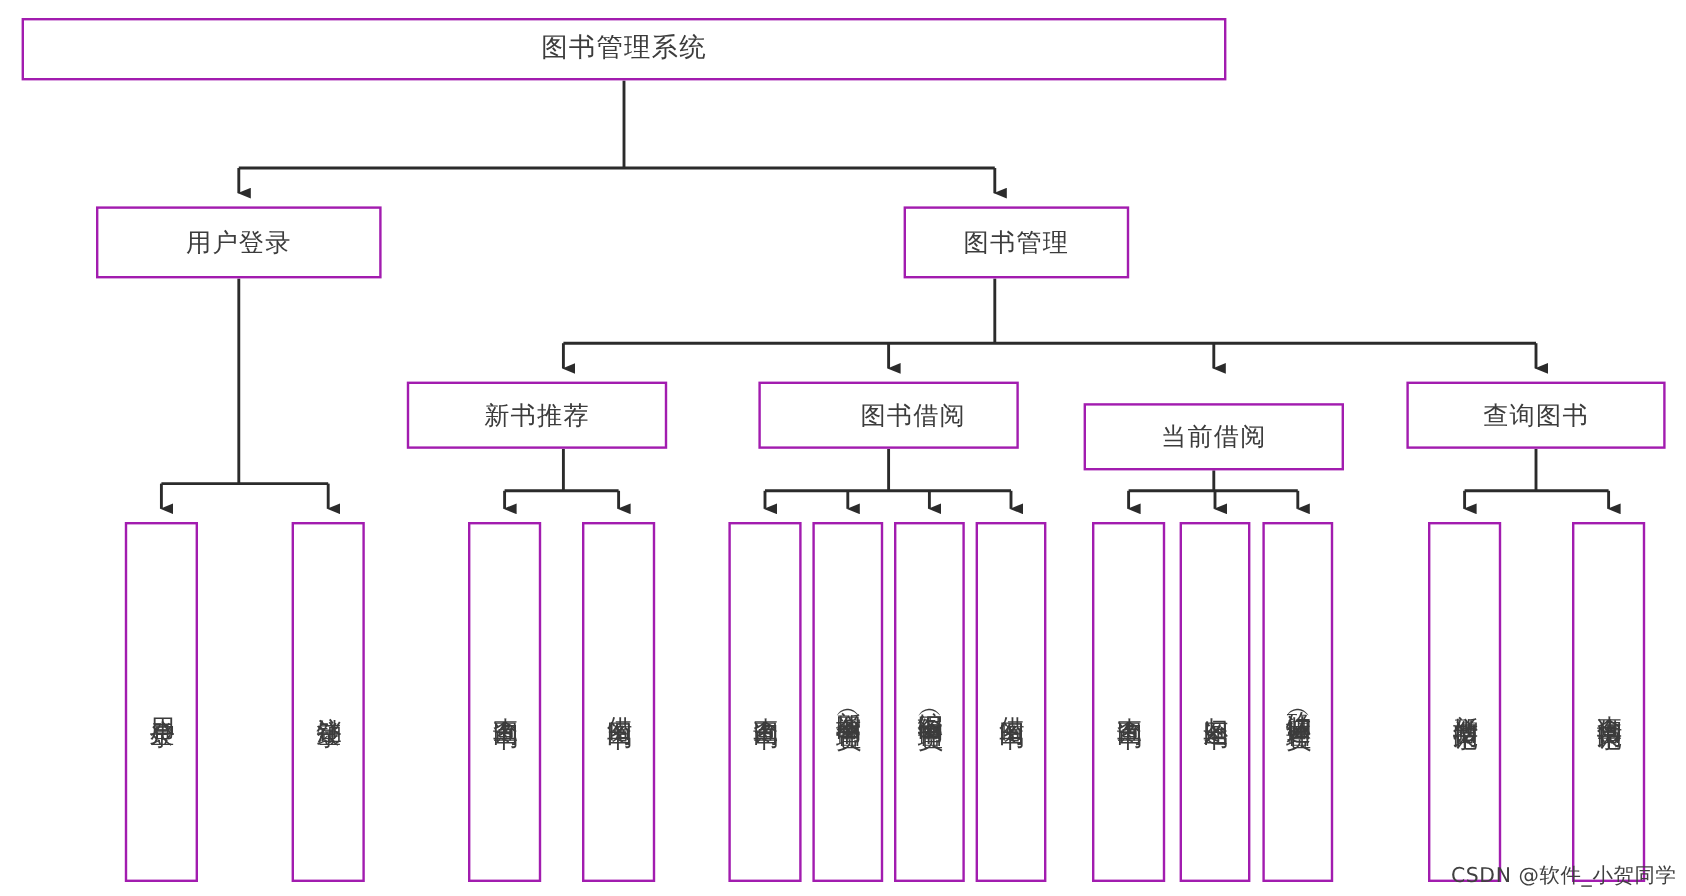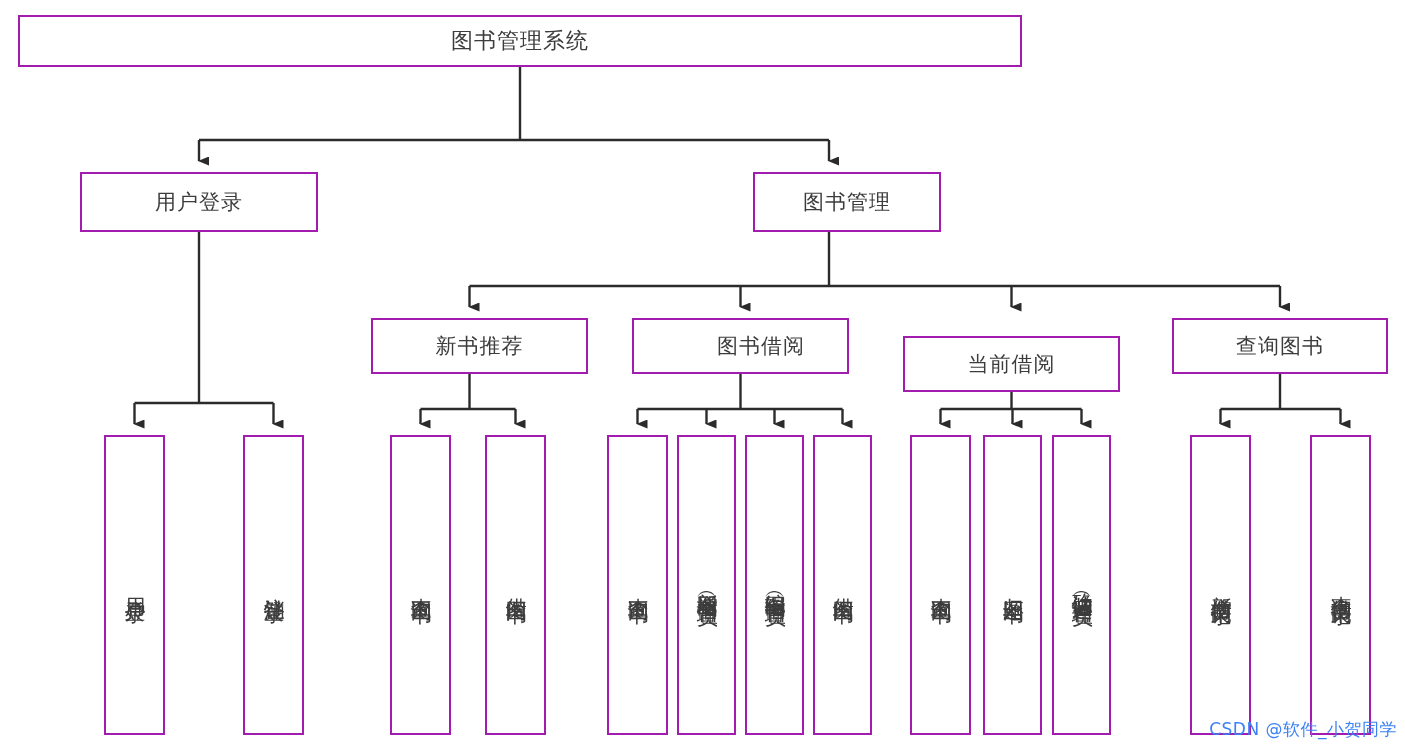--- a/index.html
+++ b/index.html
@@ -63,21 +63,21 @@
     max-height: 100%;
   }
   .node.root .node-label {
     font-size: 22px;
   }
   #watermark {
     position: absolute;
     right: 8px;
     bottom: 6px;
     font-size: 17px;
-    color: #3b82f6;
+    color: #404040;
     letter-spacing: 0.5px;
     white-space: nowrap;
     user-select: none;
   }
 </style>
 </head>
 <body>
 
 <div id="diagram-canvas">
 
@@ -127,21 +127,21 @@
   <div id="nodes-layer">
       <div class="node h root" style="left: 18px; top: 15px; width: 1004px; height: 52px;">
         <span class="node-label">图书管理系统</span>
       </div>
       <div class="node h" style="left: 80px; top: 172px; width: 238px; height: 60px;">
         <span class="node-label">用户登录</span>
       </div>
       <div class="node h" style="left: 706px; top: 172px; width: 188px; height: 60px; margin-left: 47px;">
         <span class="node-label">图书管理</span>
       </div>
-      <div class="node h" style="left: 371px; top: 318px; width: 217px; height: 56px;">
+      <div class="node h" style="left: 339px; top: 318px; width: 217px; height: 56px;">
         <span class="node-label">新书推荐</span>
       </div>
       <div class="node h" style="left: 632px; top: 318px; width: 217px; height: 56px; padding-left: 41px;">
         <span class="node-label">图书借阅</span>
       </div>
       <div class="node h" style="left: 903px; top: 336px; width: 217px; height: 56px;">
         <span class="node-label">当前借阅</span>
       </div>
       <div class="node h" style="left: 1172px; top: 318px; width: 216px; height: 56px;">
         <span class="node-label">查询图书</span>

